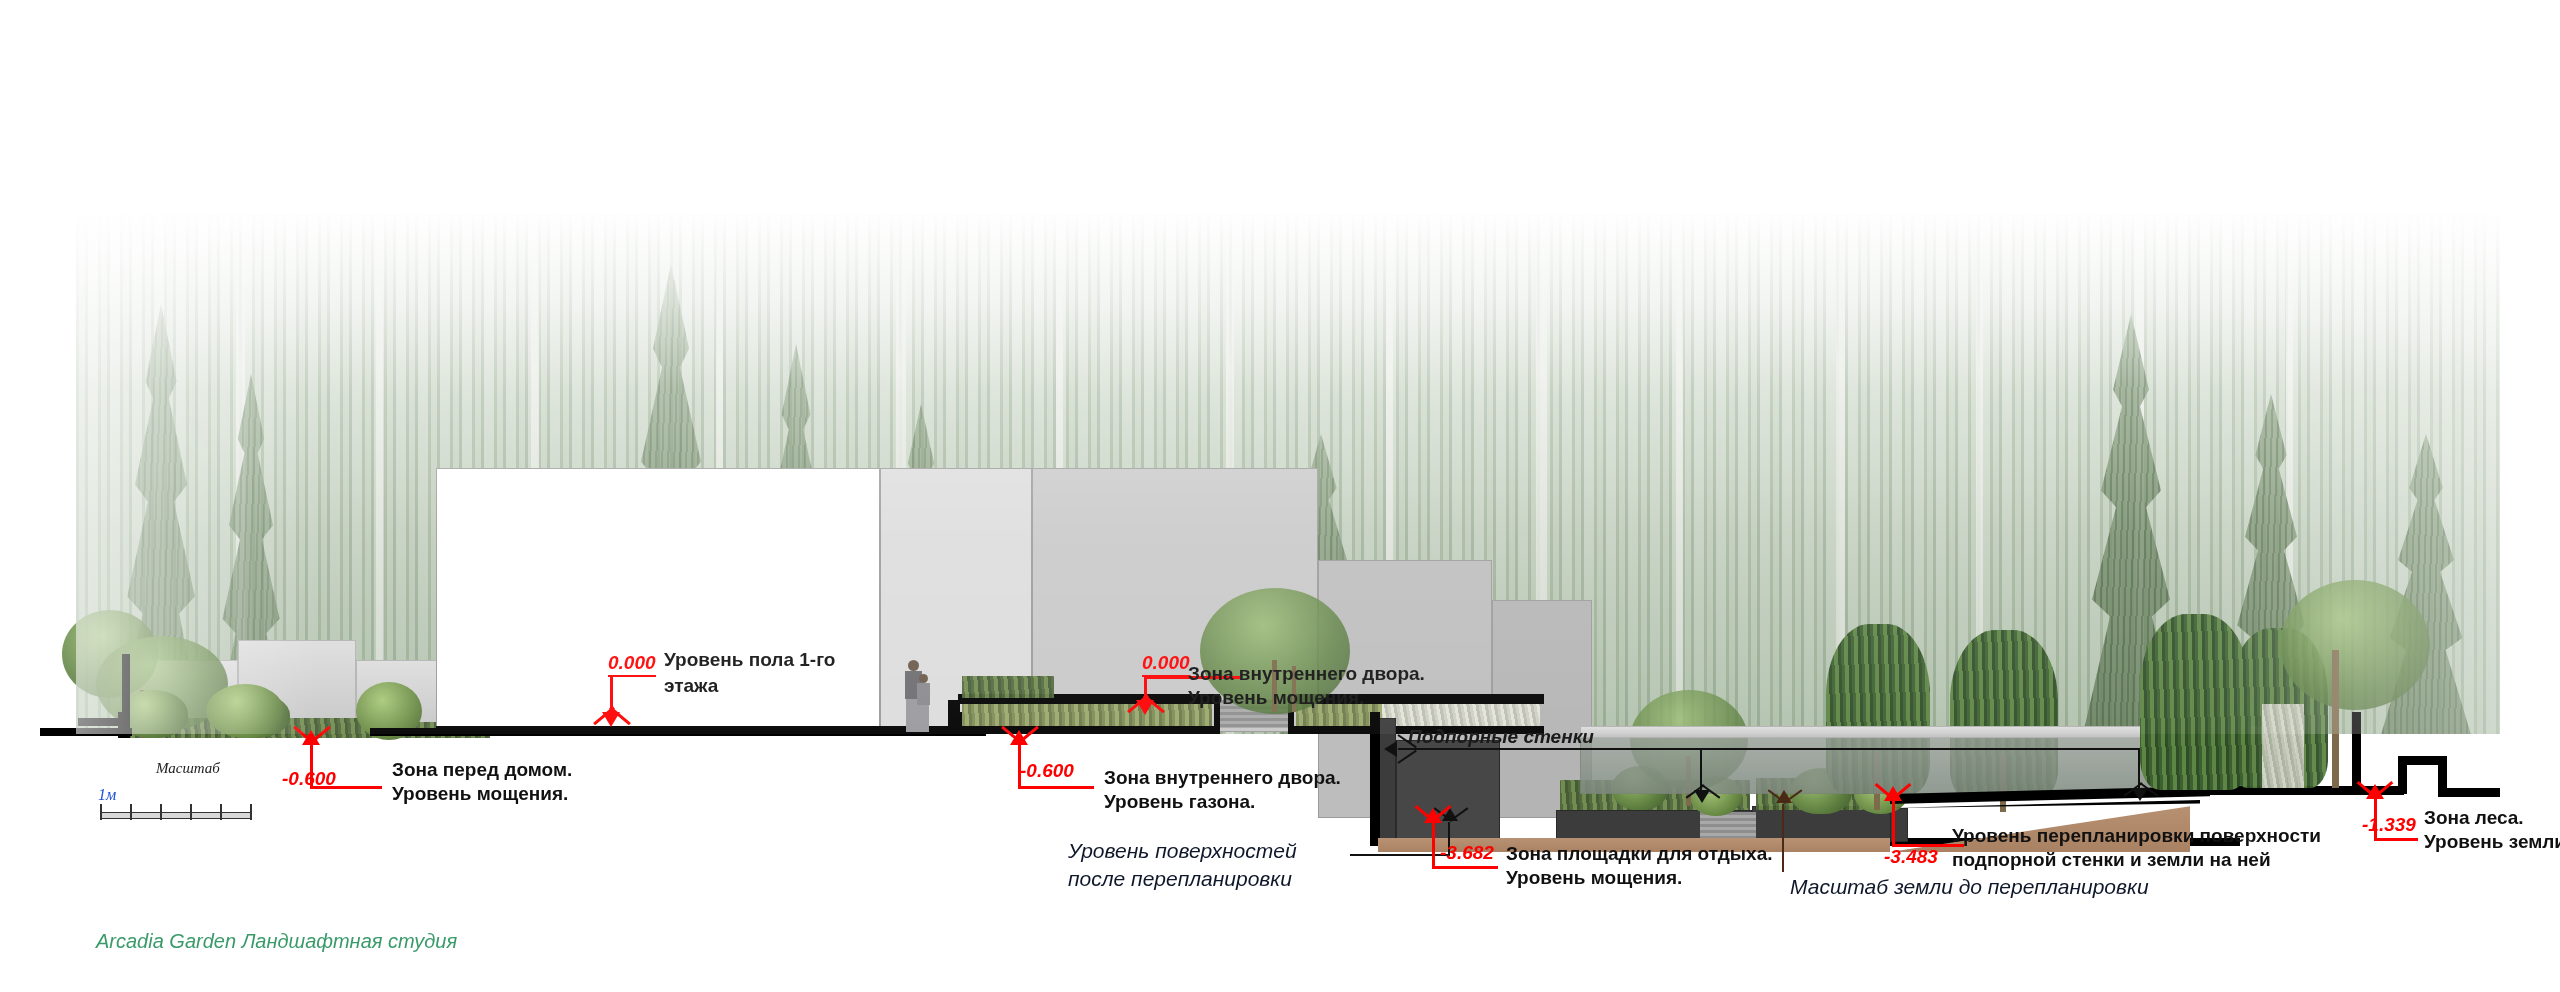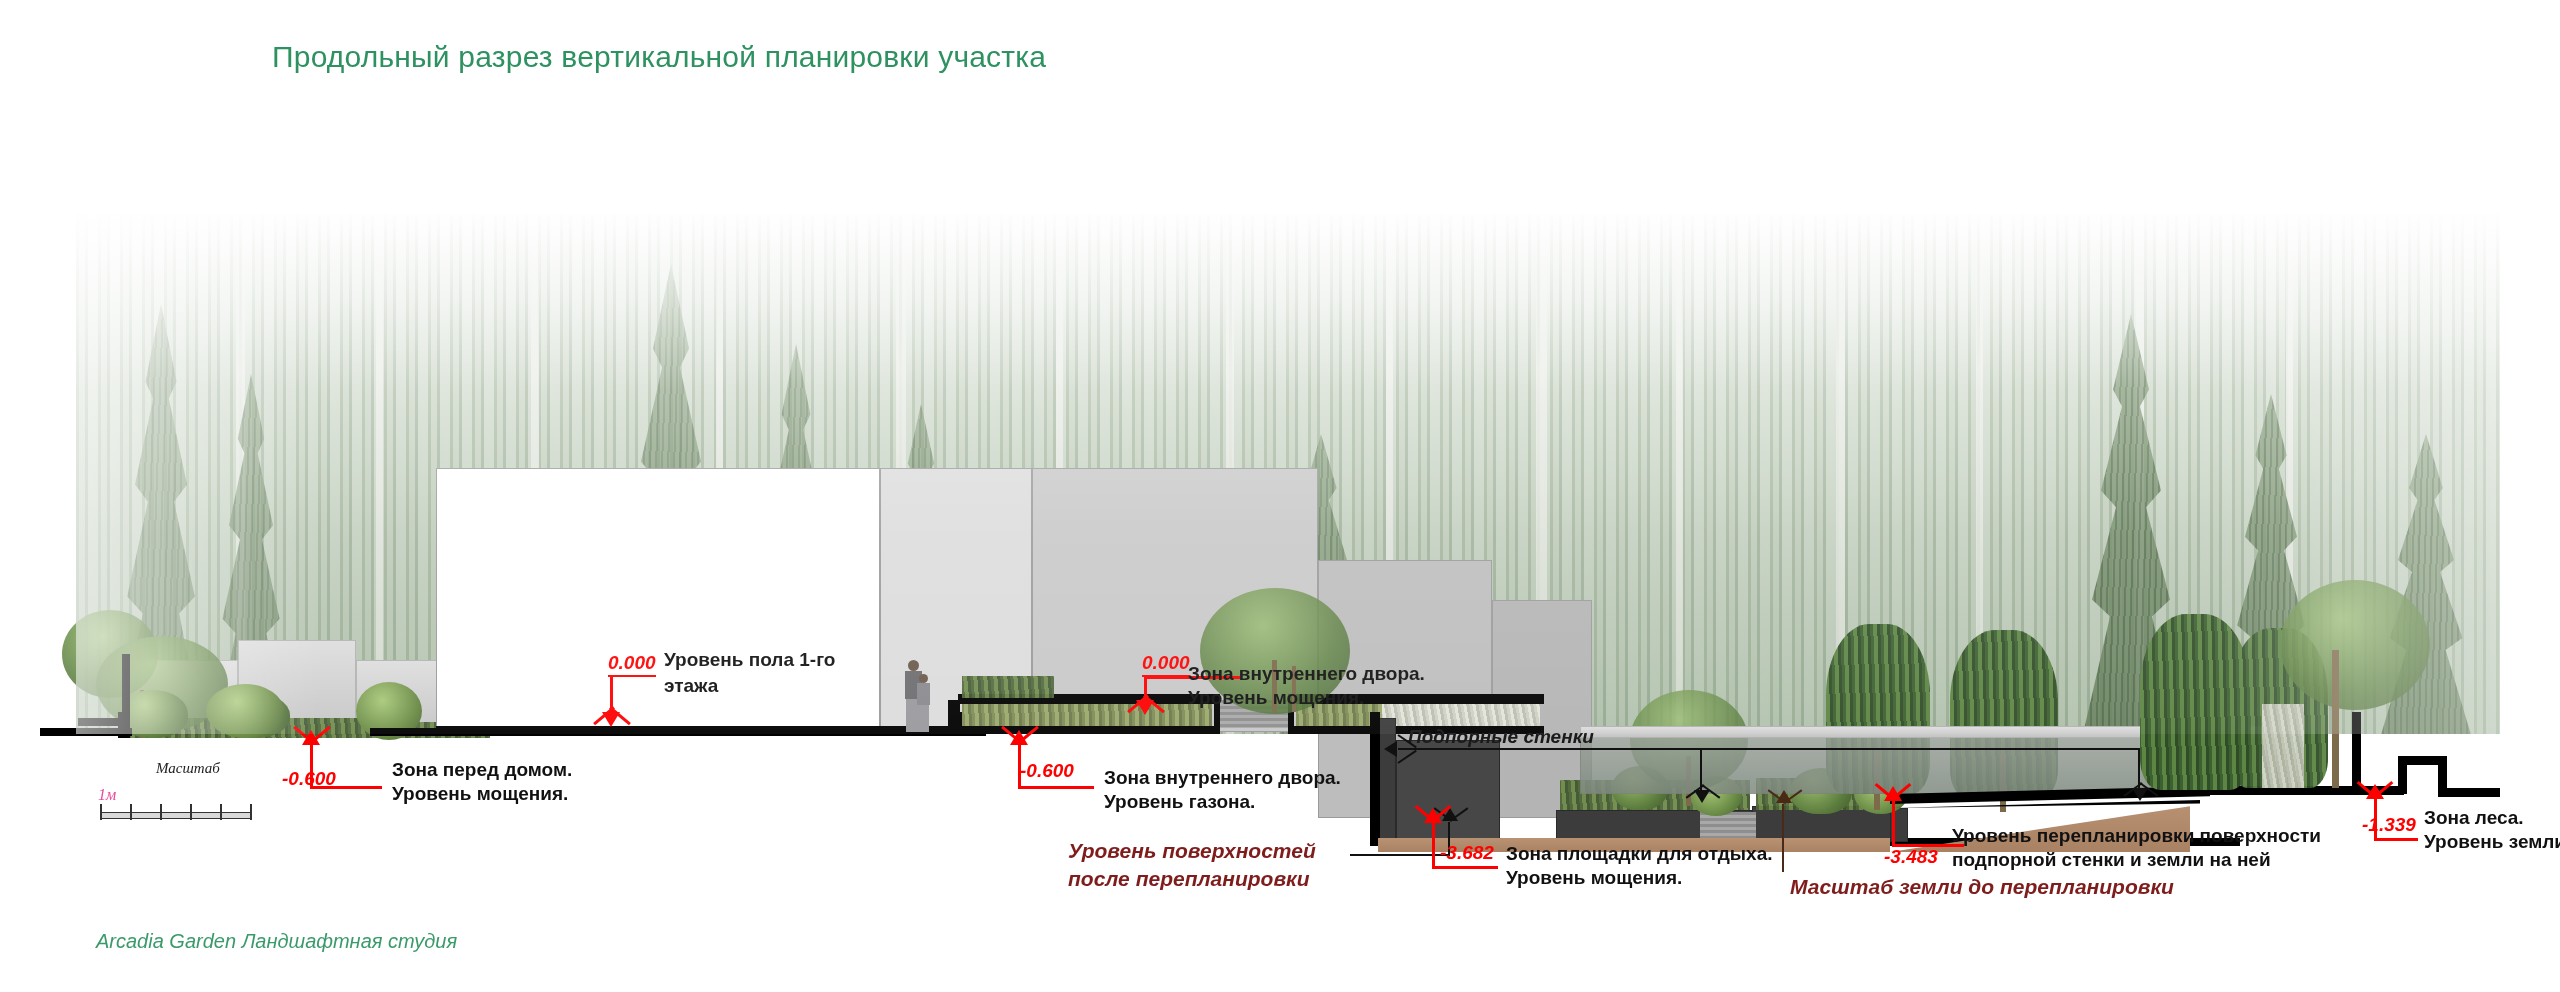--- a/index.html
+++ b/index.html
@@ -89,22 +89,22 @@
      background:radial-gradient(circle at 42% 30%,rgba(150,185,110,.95),rgba(92,128,62,.92) 58%,rgba(60,92,44,.9) 100%);}
   .tree-trunk{position:absolute;background:#7d6a4a;}
 
   
   .ann{position:absolute;font-size:19px;font-weight:bold;
        color:#111;line-height:1.22;white-space:nowrap;}
   .lvl{position:absolute;font-size:19px;font-style:italic;font-weight:bold;
        color:#ff0000;white-space:nowrap;}
   .lvl.u{border-bottom:2px solid #ff0000;padding-bottom:1px;}
   .brown{color:#4a2a16;}
-  .ann-head{position:absolute;font-size:21px;font-style:italic;font-weight:bold;
-       color:#7f1d1d;line-height:1.25;white-space:nowrap;}
+  .ann-head{position:absolute;font-size:21px;font-style:italic;font-weight:normal;
+       color:#0f172a;line-height:1.25;white-space:nowrap;}
   .podp{position:absolute;font-size:19px;font-style:italic;font-weight:bold;
        color:#1a1a1a;white-space:nowrap;}
 
   
   .ln{position:absolute;background:#ff0000;}
   .ln-blk{position:absolute;background:#111;}
   .ln-brn{position:absolute;background:#4a2a16;}
 
   .arr-up,.arr-dn{position:absolute;width:0;height:0;}
   .arr-dn{border-left:9px solid transparent;border-right:9px solid transparent;
@@ -118,37 +118,36 @@
   .arr-lt-blk{position:absolute;width:0;height:0;border-top:8px solid transparent;
           border-bottom:8px solid transparent;border-right:13px solid #111;}
   .arr-up-brn{position:absolute;width:0;height:0;border-left:8px solid transparent;
           border-right:8px solid transparent;border-bottom:13px solid #4a2a16;}
 
   
   .scale-wrap{position:absolute;left:98px;top:760px;}
   .scale-title{position:absolute;left:58px;top:0;font-size:15px;font-style:italic;
        font-family:"Liberation Serif",serif;color:#222;}
   .scale-unit{position:absolute;left:0px;top:26px;font-size:16px;font-style:italic;
-       font-family:"Liberation Serif",serif;color:#ec4899;}
+       font-family:"Liberation Serif",serif;color:#1d4ed8;}
   .scale-bar{position:absolute;left:2px;top:52px;width:152px;height:7px;
        background:#d8d8d8;border:1px solid #333;box-sizing:border-box;}
   .scale-tick{position:absolute;top:44px;width:2px;height:16px;background:#333;}
 
   
   .person{position:absolute;}
   .p-head{position:absolute;border-radius:50%;background:#6b5a4b;}
   .p-body{position:absolute;background:#6d6d70;}
   .p-legs{position:absolute;background:#9a9a9e;}
 </style>
 </head>
 <body>
 
 <div class="stage">
 
-  <div class="title">Продольный разрез  вертикальной планировки участка</div>
 
   <div class="forest">
     <div class="forest-base"></div>
 
     <div class="trunk" style="left:160px;width:9px;"></div>
     <div class="trunk" style="left:300px;"></div>
     <div class="trunk" style="left:455px;width:8px;"></div>
     <div class="trunk" style="left:640px;"></div>
     <div class="trunk" style="left:820px;width:10px;"></div>
     <div class="trunk" style="left:980px;"></div>

